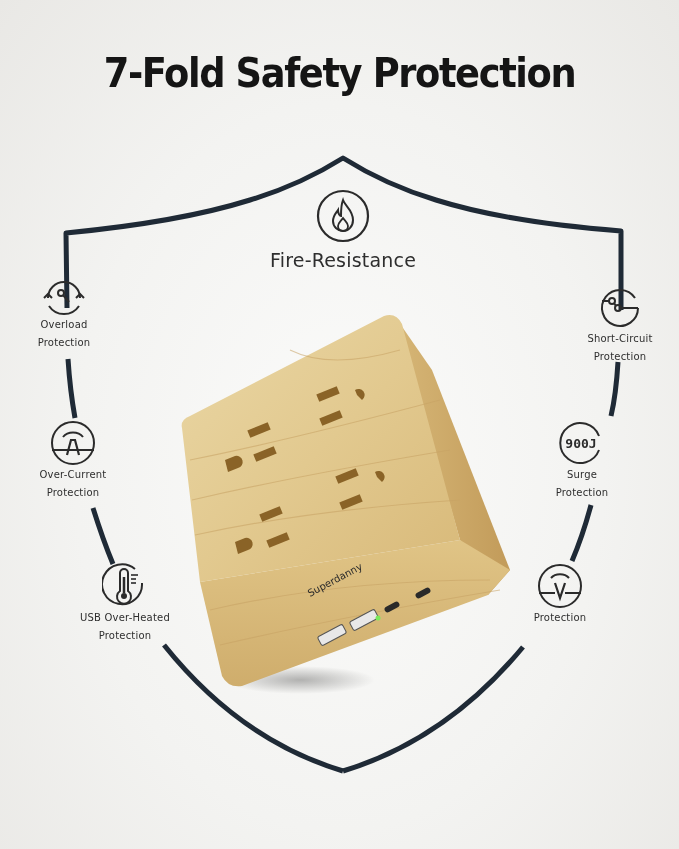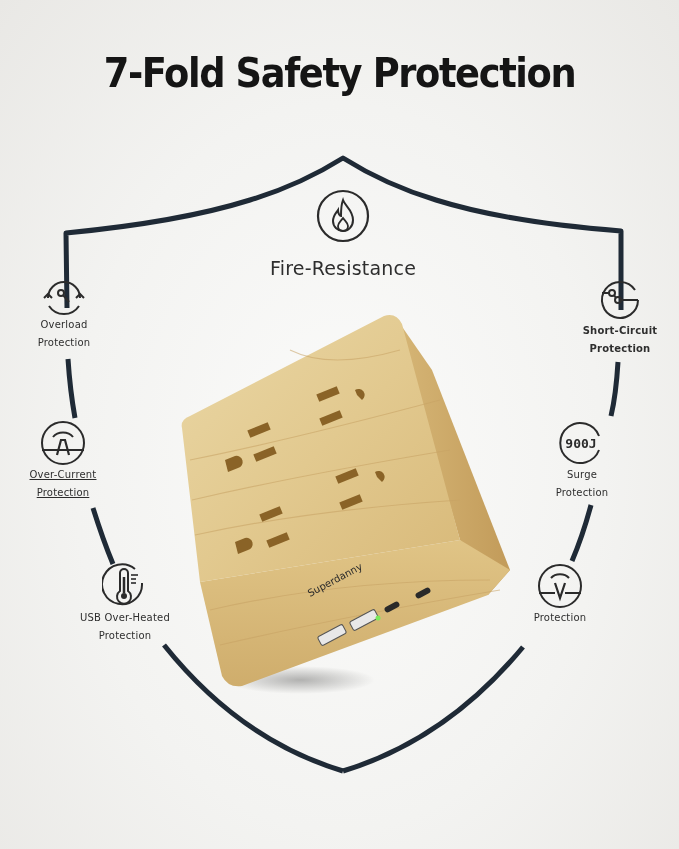--- a/index.html
+++ b/index.html
@@ -44,50 +44,50 @@
     <path d="M523 647 Q446 740 343 771"></path>
   </g>
 </svg>
 
 <div class="feature fire" style="left:243px; top:188px; width:200px;">
   <svg class="icon" width="56" height="56" viewBox="0 0 56 56">
     <circle cx="28" cy="28" r="25" fill="none" stroke="#2b2b2b" stroke-width="2.2"></circle>
     <path d="M28 12 C30 18 38 22 38 32 C38 39 33 43 28 43 C23 43 18 39 18 33 C18 28 21 25 23 22 C23 26 25 28 26 28 C26 22 26 17 28 12 Z" fill="none" stroke="#2b2b2b" stroke-width="2"></path>
     <path d="M28 30 C30 33 33 35 33 38 C33 41 31 43 28 43 C25 43 23 41 23 38 C23 35 26 33 28 30 Z" fill="none" stroke="#2b2b2b" stroke-width="1.8"></path>
   </svg>
-  <div class="label" style="margin-top:12px;">Fire-Resistance</div>
+  <div class="label" style="margin-top:4px;">Fire-Resistance</div>
 </div>
 
 <div class="feature" style="left:8px; top:272px; width:112px;">
   <svg class="icon" width="46" height="44" viewBox="0 0 46 44">
     <path d="M7 26 A16 16 0 1 1 39 26" fill="none" stroke="#2b2b2b" stroke-width="2"></path>
     <path d="M3 26 L7 22 L11 26" fill="none" stroke="#2b2b2b" stroke-width="2"></path>
     <path d="M35 26 L39 22 L43 26" fill="none" stroke="#2b2b2b" stroke-width="2"></path>
     <path d="M8 34 A18 18 0 0 0 38 34" fill="none" stroke="#2b2b2b" stroke-width="2"></path>
     <circle cx="20" cy="21" r="3" fill="none" stroke="#2b2b2b" stroke-width="2"></circle>
     <line x1="22" y1="23" x2="28" y2="30" stroke="#2b2b2b" stroke-width="2"></line>
   </svg>
   <div class="label">Overload</div>
   <div class="label">Protection</div>
 </div>
 
-<div class="feature" style="left:562px; top:276px; width:116px;font-weight:bold;">
+<div class="feature" style="left:562px; top:284px; width:116px;">
   <svg class="icon" width="46" height="46" viewBox="0 0 46 46">
     <path d="M38 14 A18 18 0 1 0 41 24" fill="none" stroke="#2b2b2b" stroke-width="2"></path>
     <line x1="24" y1="24" x2="41" y2="24" stroke="#2b2b2b" stroke-width="2"></line>
     <circle cx="21" cy="24" r="3" fill="none" stroke="#2b2b2b" stroke-width="2"></circle>
     <circle cx="15" cy="17" r="3" fill="none" stroke="#2b2b2b" stroke-width="2"></circle>
     <line x1="17" y1="19" x2="19" y2="22" stroke="#2b2b2b" stroke-width="2"></line>
     <line x1="5" y1="17" x2="12" y2="17" stroke="#2b2b2b" stroke-width="2"></line>
   </svg>
   <div class="label">Short-Circuit</div>
   <div class="label">Protection</div>
 </div>
 
-<div class="feature" style="left:2px; top:420px; width:122px;text-decoration:underline;">
+<div class="feature" style="left:12px; top:420px; width:122px;">
   <svg class="icon" width="46" height="46" viewBox="0 0 46 46">
     <circle cx="23" cy="23" r="21" fill="none" stroke="#2b2b2b" stroke-width="2"></circle>
     <path d="M13 17 A12 10 0 0 1 33 17" fill="none" stroke="#2b2b2b" stroke-width="2"></path>
     <line x1="2" y1="30" x2="44" y2="30" stroke="#2b2b2b" stroke-width="2"></line>
     <path d="M17 35 L21 20 L25 20 L29 35" fill="none" stroke="#2b2b2b" stroke-width="2.2"></path>
   </svg>
   <div class="label">Over-Current</div>
   <div class="label">Protection</div>
 </div>
 

